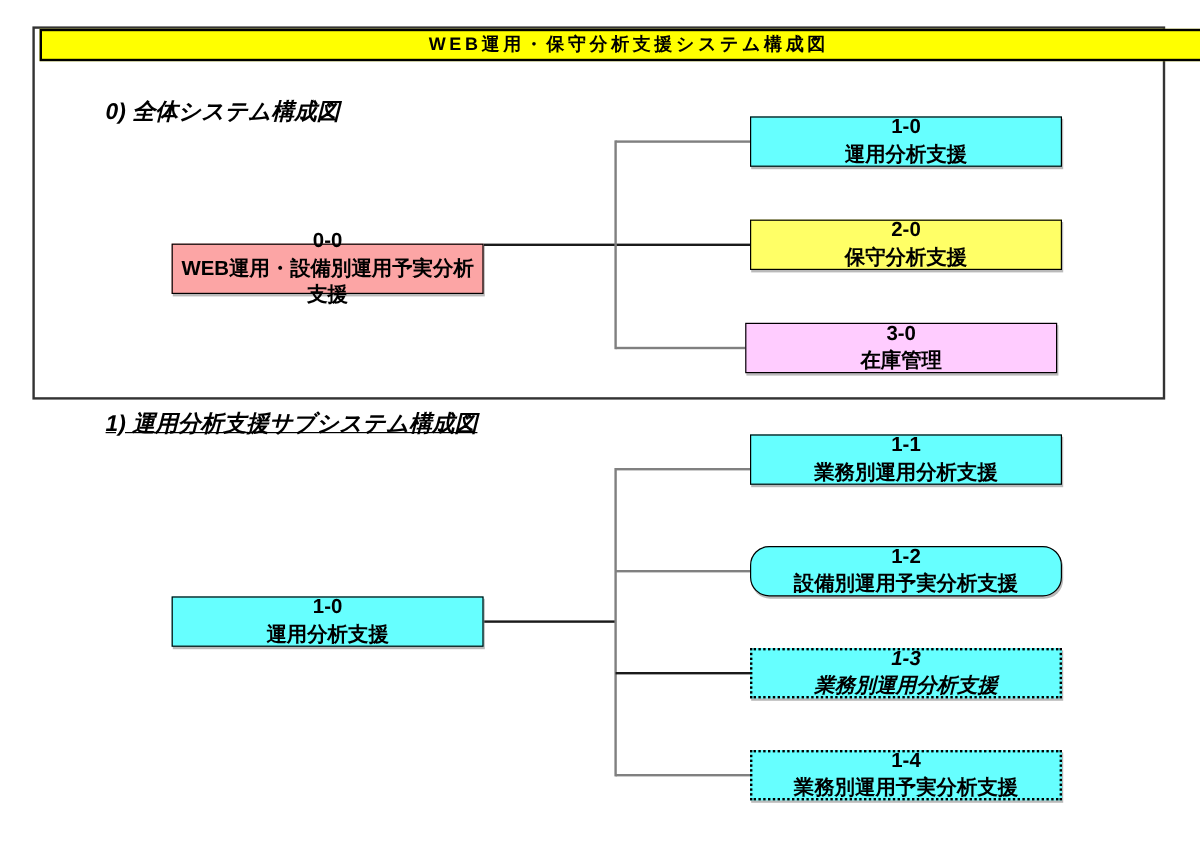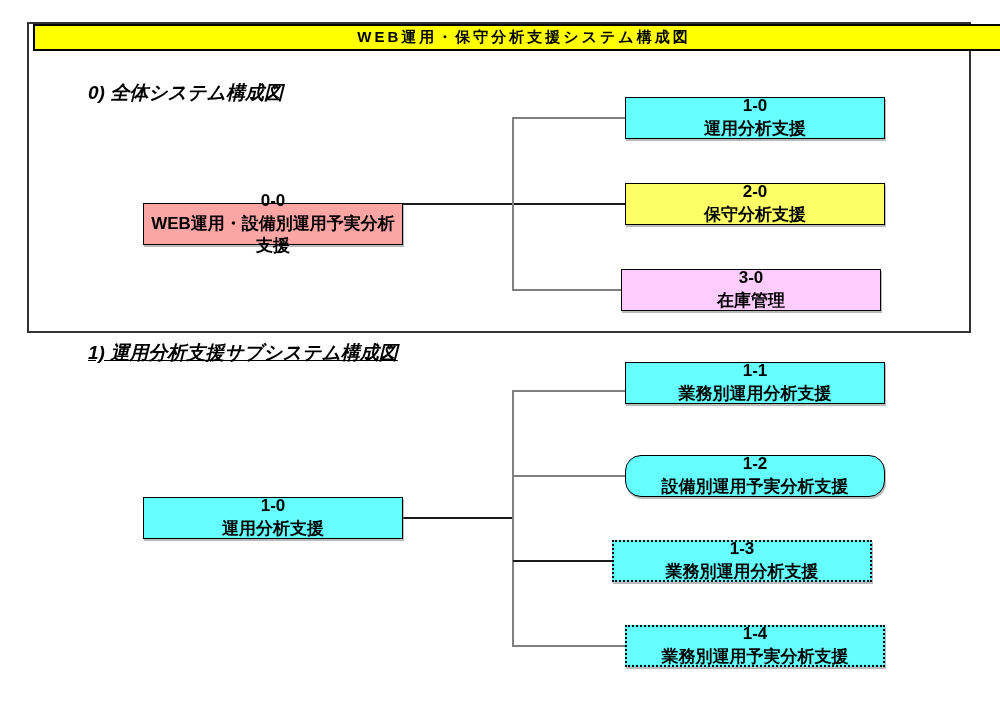--- a/index.html
+++ b/index.html
@@ -87,21 +87,21 @@
     <div>運用分析支援</div>
   </div>
   <div class="node cyan" style="left:625px;top:362px;">
     <div>1-1</div>
     <div>業務別運用分析支援</div>
   </div>
   <div class="node cyan" style="left:625px;top:455px;border-radius:16px;">
     <div>1-2</div>
     <div>設備別運用予実分析支援</div>
   </div>
-  <div class="node cyan dotted" style="left:612px;top:540px;">
+  <div class="node cyan dotted" style="left:625px;top:540px;font-style:italic;">
     <div>1-3</div>
     <div>業務別運用分析支援</div>
   </div>
   <div class="node cyan dotted" style="left:625px;top:625px;">
     <div>1-4</div>
     <div>業務別運用予実分析支援</div>
   </div>
 
 </div>
 

